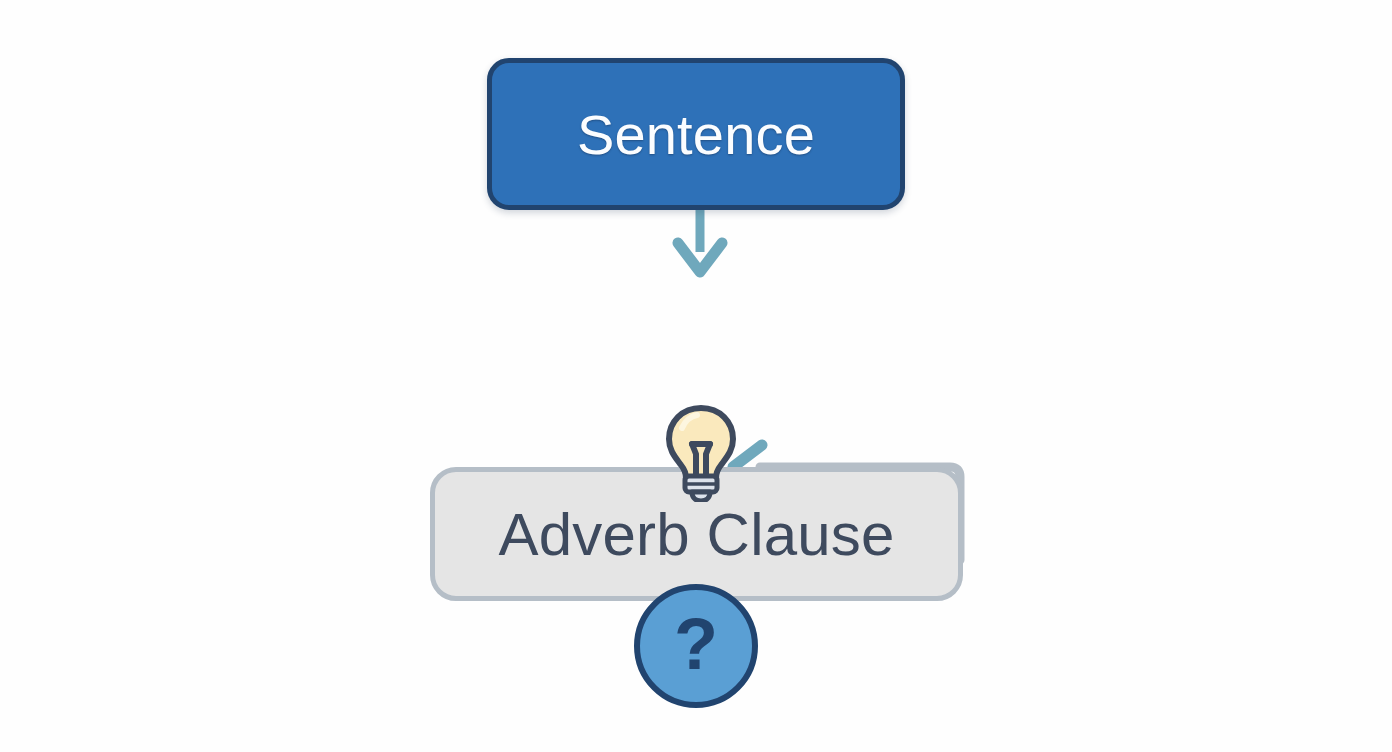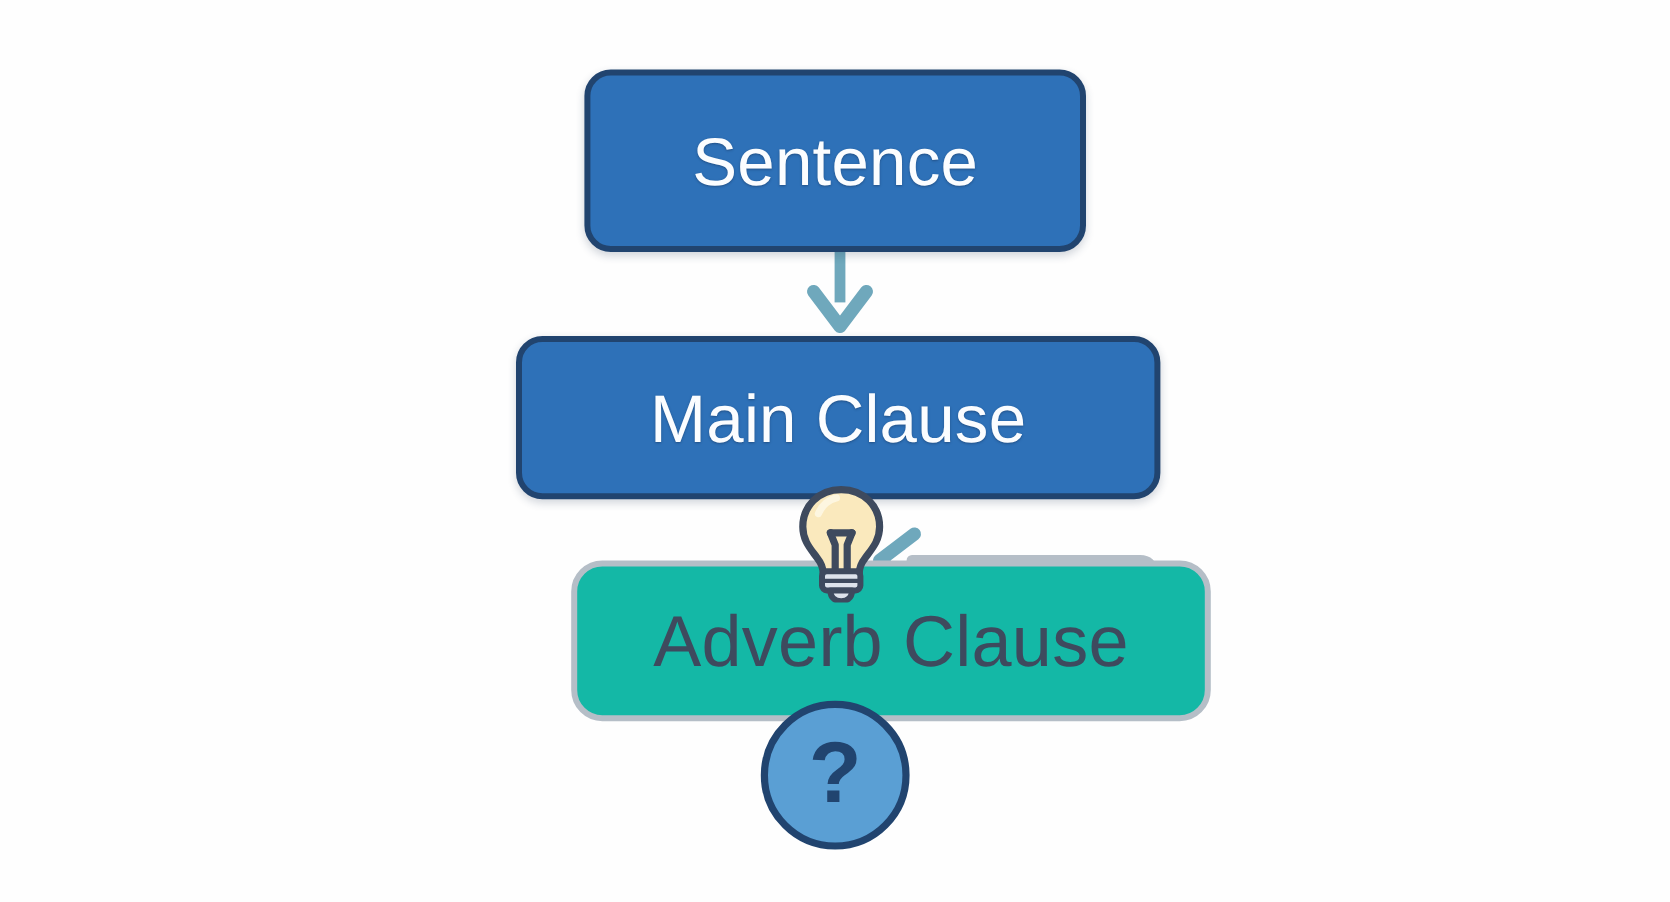--- a/index.html
+++ b/index.html
@@ -38,24 +38,23 @@
   }
   .node-filled .node-label {
     color: #fbfdff;
     font-size: 56px;
     font-weight: 400;
     letter-spacing: 0.2px;
     text-shadow: 0 1px 2px rgba(20,40,70,0.45);
   }
 
   .node-outline {
-    background: #14b8a6;
+    background: #e5e5e5;
     border: 5px solid #b5bec7;
     border-radius: 26px;
-    margin-left: 46px;
   }
   .node-outline .node-label {
     color: #3e4a5e;
     font-size: 60px;
     font-weight: 400;
     letter-spacing: 0.2px;
   }
 
   #sentence-node  { left: 487px; top: 58px;  width: 418px; height: 152px; }
   #main-node      { left: 430px; top: 280px; width: 537px; height: 136px; }
@@ -118,23 +117,20 @@
     <g>
       <path d="M 960 560 L 960 477 Q 960 467 950 467 L 760 467" fill="none" stroke="#b5bec7" stroke-width="9" stroke-linecap="round" stroke-linejoin="round"></path>
       <path d="M 762 445 L 733 467 L 762 489" fill="none" stroke="#6fa8bc" stroke-width="11" stroke-linecap="round" stroke-linejoin="round"></path>
     </g>
   </svg>
 
   <div id="sentence-node" class="node node-filled">
     <span class="node-label">Sentence</span>
   </div>
 
-  <div id="main-node" class="node node-filled">
-    <span class="node-label">Main Clause</span>
-  </div>
 
   <div id="adverb-node" class="node node-outline">
     <span class="node-label">Adverb Clause</span>
   </div>
 
   <div id="lightbulb">
     <svg viewBox="0 0 86 98" width="86" height="98" xmlns="http://www.w3.org/2000/svg">
 
       <path d="M43 4
                C 24 4 11 18 11 35

